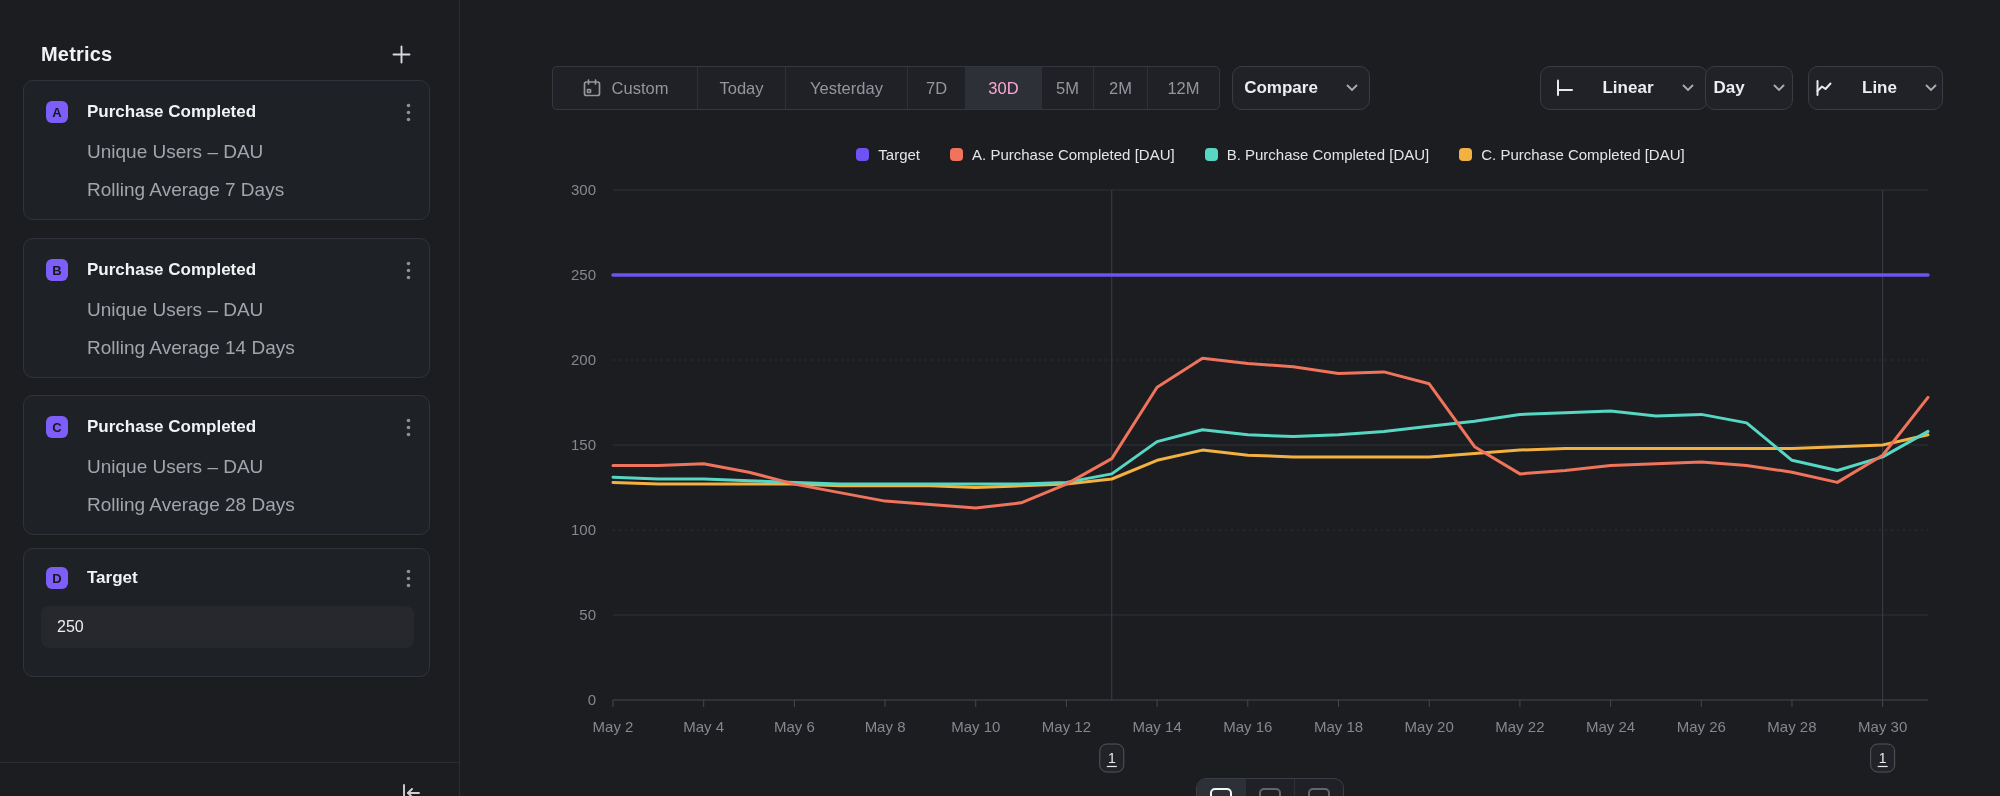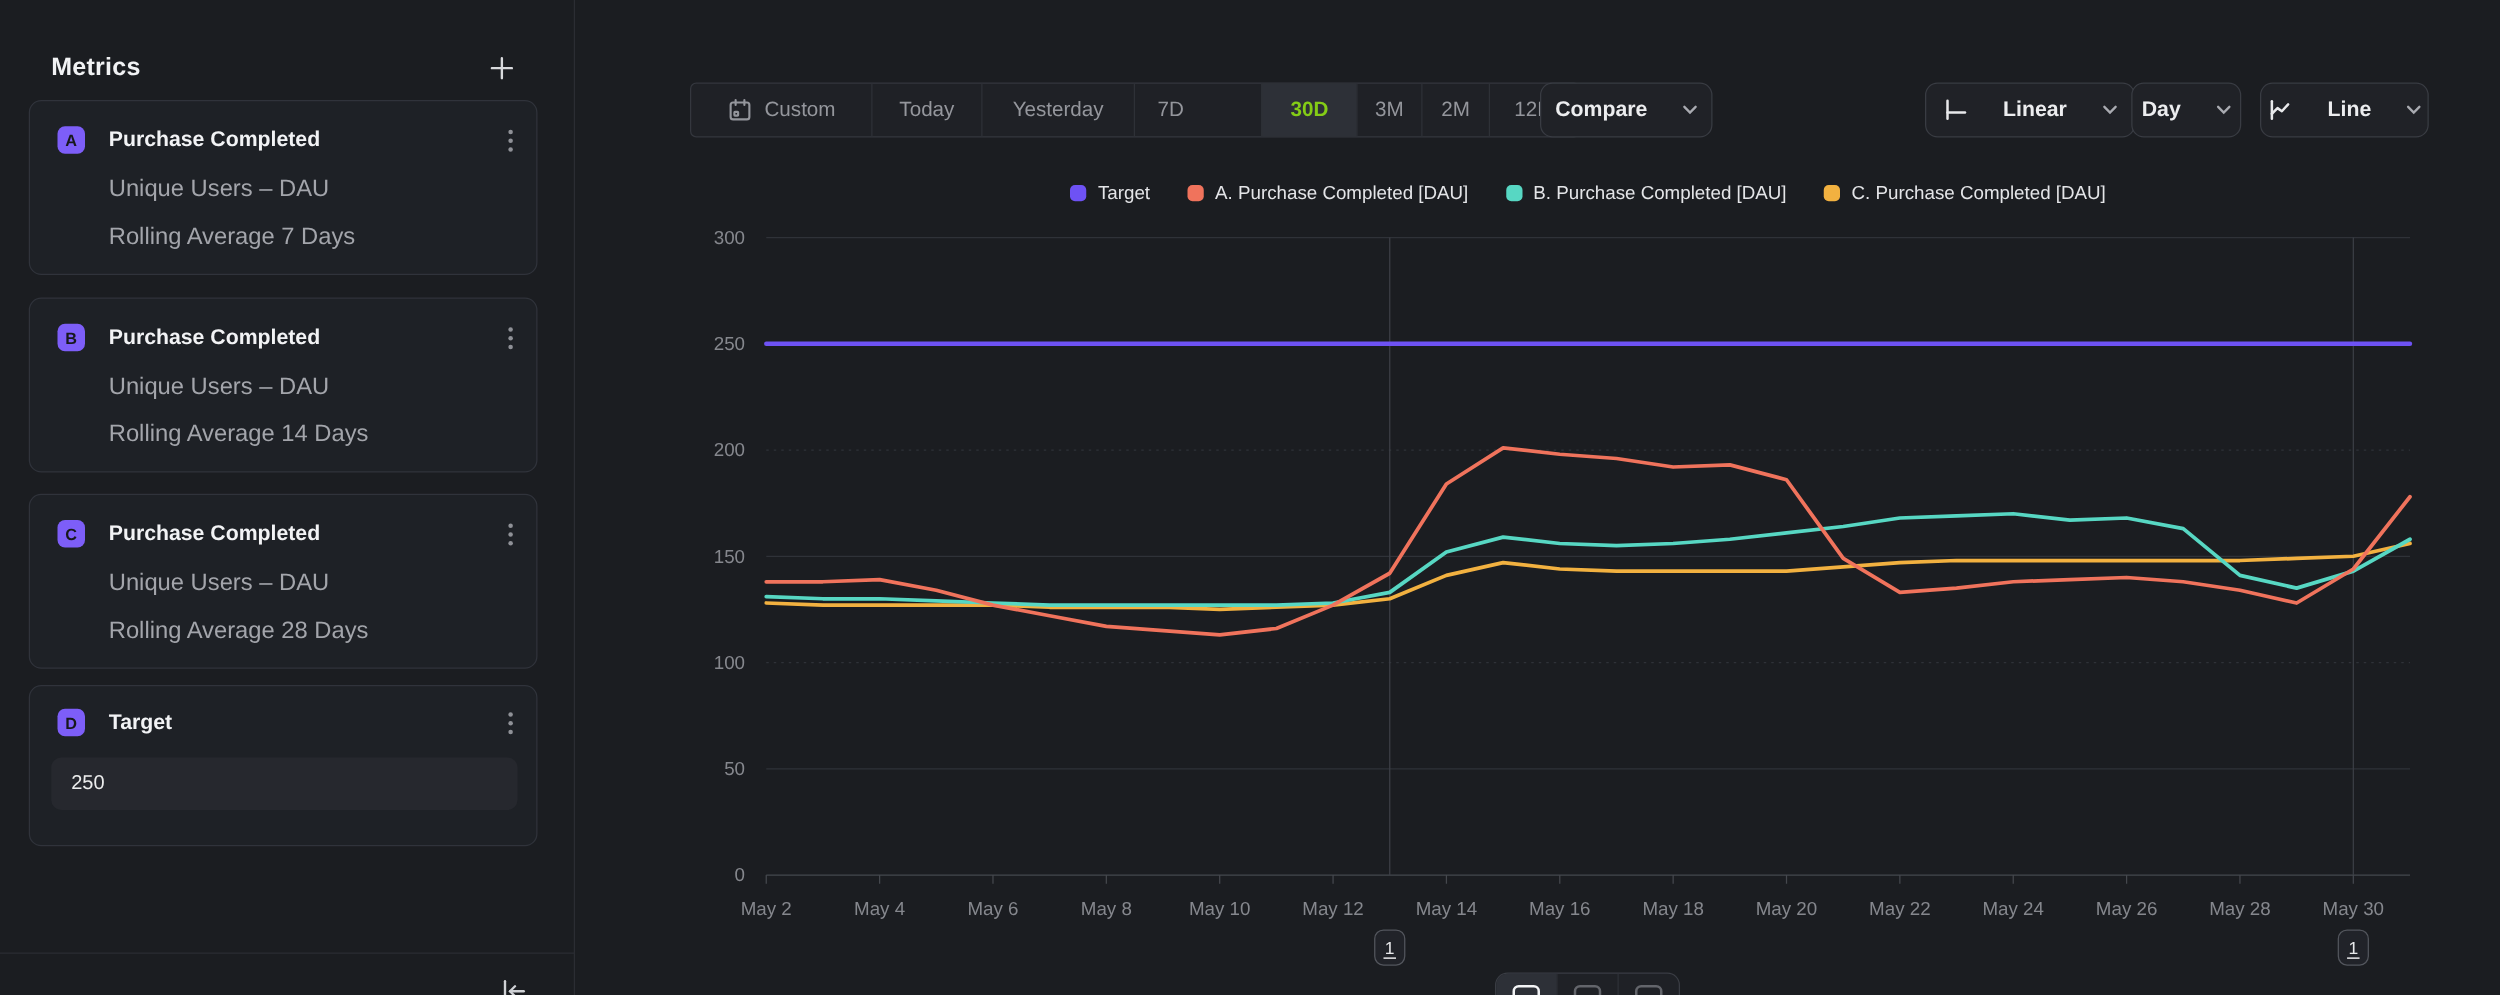--- a/index.html
+++ b/index.html
@@ -25,21 +25,21 @@
   .filter-row { position:absolute; left:41px; top:727px; width:368px; height:26px; display:flex; align-items:center; justify-content:space-between; }
   .filter-label { font-size:17px; font-weight:600; color:#9b9da3; }
   .filter-row .icon-btn { color:#9b9da3; }
   .sb-divider { position:absolute; left:0; top:762px; width:460px; border-top:1px solid #2b2d33; }
   .collapse-btn { position:absolute; left:399px; top:781px; color:#cfd1d5; background:none; border:none; cursor:pointer; }
   
   .seg-control { position:absolute; top:66px; height:44px; display:flex; background:#1f2126; border:1px solid #34373e; border-radius:5px; overflow:hidden; }
   #date-control { left:552px; }
   .seg { display:flex; align-items:center; justify-content:center; gap:10px; color:#94969c; font-size:16.5px; border-left:1px solid #2e3137; cursor:pointer; height:100%; }
   .seg:first-child { border-left:none; }
-  .seg.selected { background:#2d3037; color:#84cc16; font-weight:700;margin-left:44px; }
+  .seg.selected { background:#2d3037; color:#f9a8d4; font-weight:400; }
   .btn { position:absolute; top:66px; height:44px; display:flex; align-items:center; justify-content:center; gap:28px; background:#202227; border:1px solid #393c43; border-radius:10px; color:#ecedef; font-size:17px; font-weight:600; cursor:pointer; font-family:"Liberation Sans", sans-serif; }
   #compare-btn { left:1232px; width:138px; }
   #linear-btn  { left:1540px; width:168px; }
   #day-btn     { left:1705px; width:88px;  }
   #line-btn    { left:1808px; width:135px; }
   .chev { color:#a9abb1; display:flex; }
   .btn-icon { color:#e8e9eb; display:flex; }
   
   .legend { position:absolute; left:613px; top:146px; width:1315px; display:flex; justify-content:center; align-items:center; gap:30px; }
   .legend-item { display:flex; align-items:center; gap:9px; font-size:15px; color:#e4e5e8; cursor:pointer; }
@@ -156,21 +156,21 @@
     <div class="seg" style="width: 122px;">
       <span>Yesterday</span>
     </div>
     <div class="seg" style="width: 58px;">
       <span>7D</span>
     </div>
     <div class="seg selected" style="width: 76px;">
       <span>30D</span>
     </div>
     <div class="seg" style="width: 52px;">
-      <span>3M</span>
+      <span>5M</span>
     </div>
     <div class="seg" style="width: 54px;">
       <span>2M</span>
     </div>
     <div class="seg" style="width: 72px;">
       <span>12M</span>
     </div>
   </div>
 
 <button id="compare-btn" class="btn">

